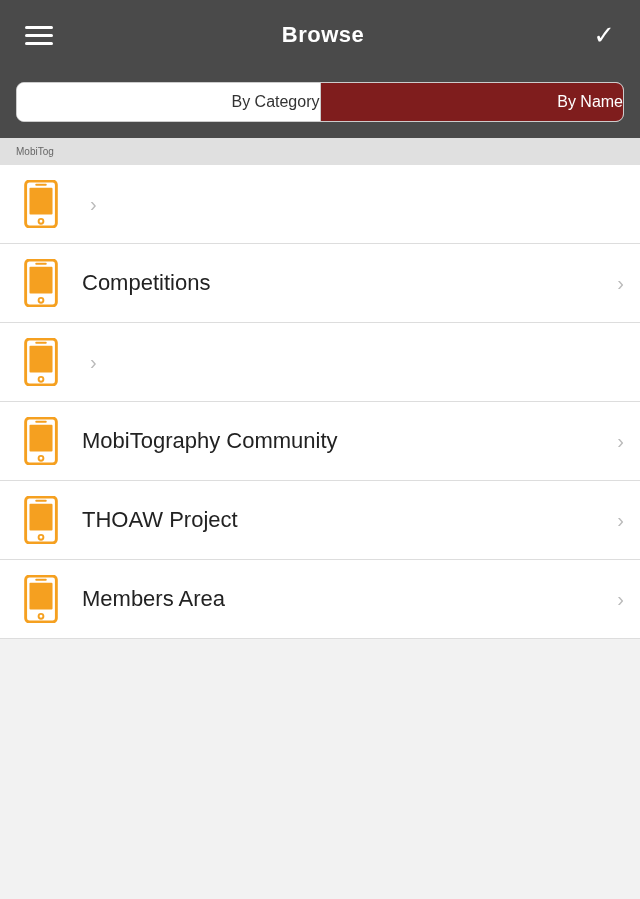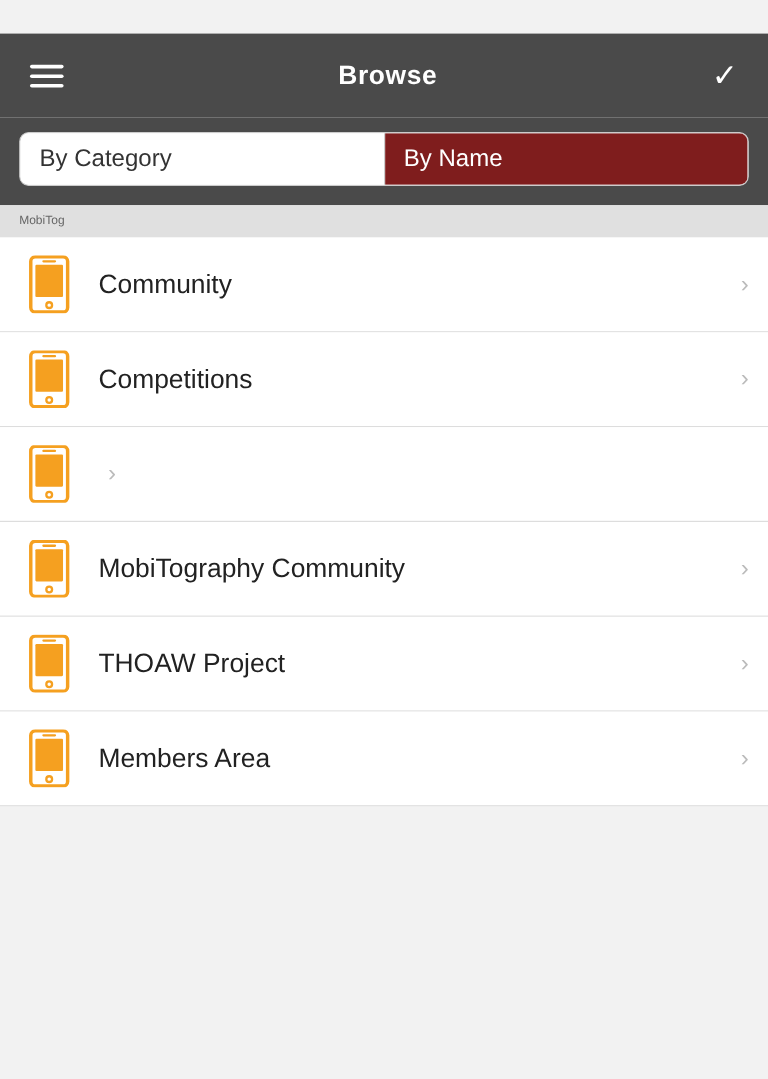--- a/index.html
+++ b/index.html
@@ -18,21 +18,20 @@
     }
 
     
     .header {
       background: #4a4a4a;
       height: 70px;
       display: flex;
       align-items: center;
       justify-content: space-between;
       padding: 14px 20px;
-      margin-top: 28px;
     }
 
     .header-menu-icon {
       display: flex;
       flex-direction: column;
       gap: 5px;
       cursor: pointer;
       padding: 5px;
     }
 
@@ -67,23 +66,23 @@
     .segment-control {
       display: flex;
       background: white;
       border-radius: 8px;
       overflow: hidden;
       border: 1px solid #ccc;
     }
 
     .segment-btn {
       flex: 1;
-      padding: 10px 16px;
-      text-align: left;
-      font-size: 20px;
+      padding: 10px 0;
+      text-align: right;
+      font-size: 16px;
       cursor: pointer;
       border: none;
       background: transparent;
     }
 
     .segment-btn.active {
       background: white;
       color: #333;
     }
 
@@ -179,21 +178,20 @@
 
           <rect x="4" y="1" width="32" height="48" rx="4" ry="4" fill="none" stroke="#f5a020" stroke-width="3"></rect>
 
           <rect x="8" y="8" width="24" height="28" rx="1" ry="1" fill="#f5a020"></rect>
 
           <circle cx="20" cy="43" r="2.5" fill="none" stroke="#f5a020" stroke-width="2"></circle>
 
           <rect x="14" y="4" width="12" height="2" rx="1" fill="#f5a020"></rect>
         </svg>
       </div>
-      <span class="item-label">Community</span>
       <span class="chevron-icon">›</span>
     </div>
     <div class="list-item">
       <div class="item-icon">
         <svg class="phone-icon-svg" viewBox="0 0 40 50" xmlns="http://www.w3.org/2000/svg">
 
           <rect x="4" y="1" width="32" height="48" rx="4" ry="4" fill="none" stroke="#f5a020" stroke-width="3"></rect>
 
           <rect x="8" y="8" width="24" height="28" rx="1" ry="1" fill="#f5a020"></rect>
 

